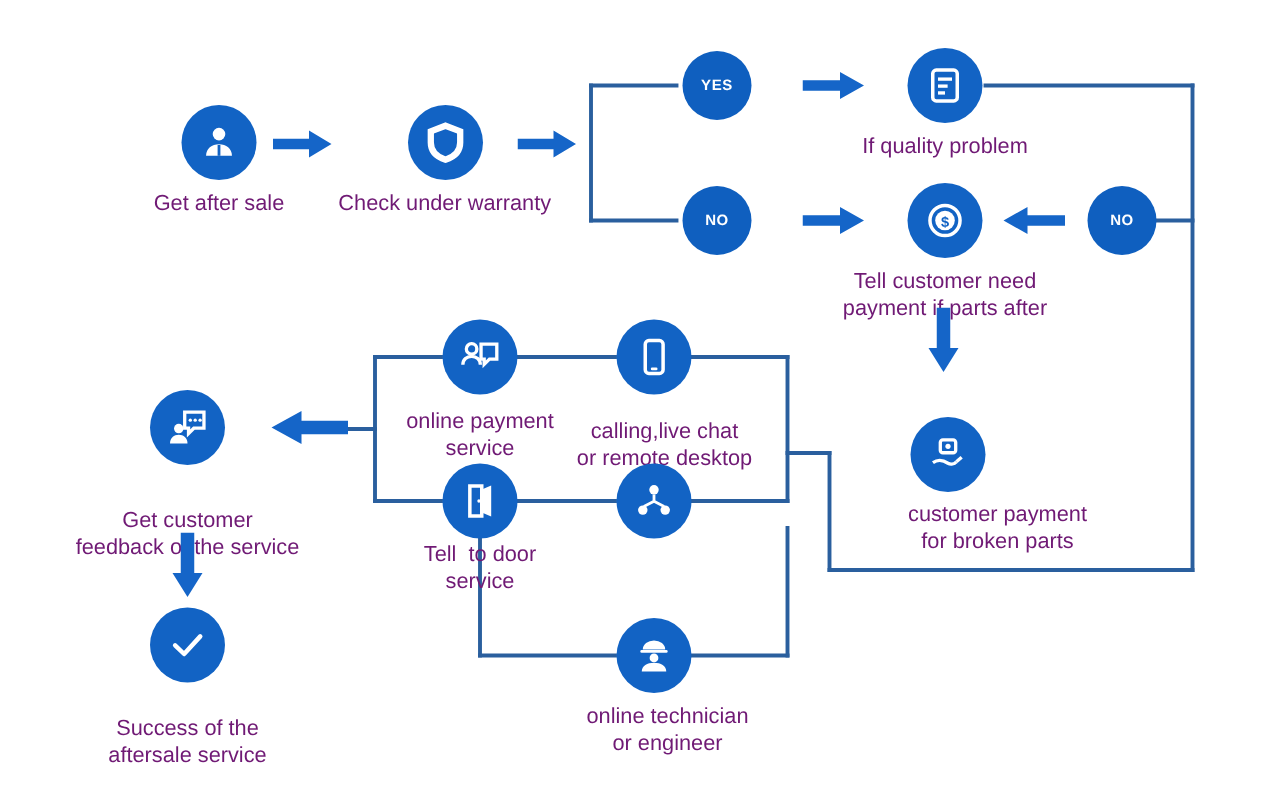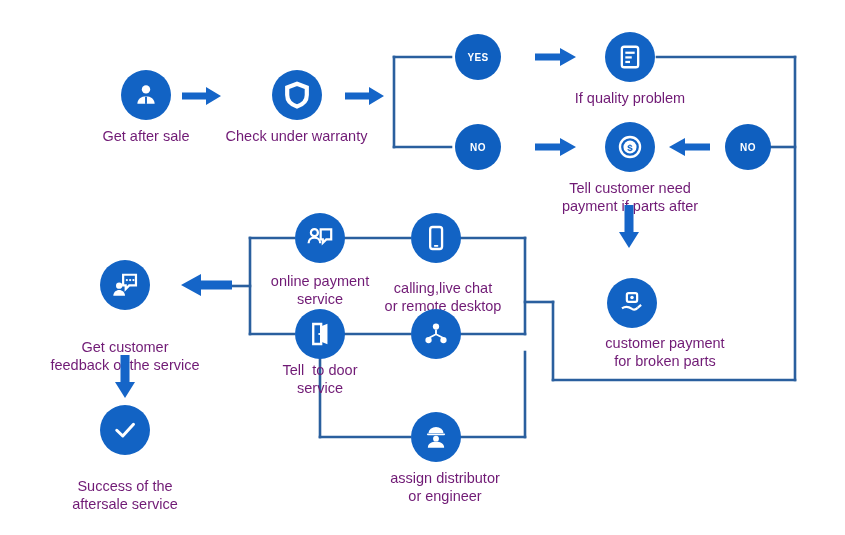--- a/index.html
+++ b/index.html
@@ -250,21 +250,21 @@
   <div class="node" style="left:411px; top:412px; width:50px;">
     <div class="disc disc-lg">
       <svg width="28" height="28" viewBox="0 0 24 24" fill="#ffffff">
         <path d="M5.6 8.6 a6.4 5.2 0 0 1 12.8 0 z"></path>
         <rect x="4.2" y="8.9" width="15.6" height="1.5" rx="0.7"></rect>
         <circle cx="12" cy="13.4" r="2.5"></circle>
         <path d="M5 21.2 c0-3.4 3.1-5.1 7-5.1 s7 1.7 7 5.1 z"></path>
       </svg>
     </div>
   </div>
-  <div class="caption" style="position:absolute; left:370px; top:462px; width:150px; z-index:3;">assign distributor
+  <div class="caption" style="position:absolute; left:370px; top:462px; width:150px; z-index:3;">online technician
 or engineer</div>
 
   <div class="node" style="left:607px; top:278px; width:50px;">
     <div class="disc disc-lg">
       <svg width="28" height="28" viewBox="0 0 24 24">
         <rect x="7.6" y="3.6" width="8.8" height="7.4" rx="1.5" fill="none" stroke="#ffffff" stroke-width="1.9"></rect>
         <circle cx="12" cy="7.3" r="1.5" fill="#ffffff"></circle>
         <path d="M3.4 16.6 c3.2-2.2 6.2-1.2 8.6 0.4 c1.6 1 3.6 0.4 4.8-0.8" fill="none" stroke="#ffffff" stroke-width="1.9"></path>
         <path d="M16.8 16.2 L19.8 13.6" fill="none" stroke="#ffffff" stroke-width="1.9"></path>
       </svg>

